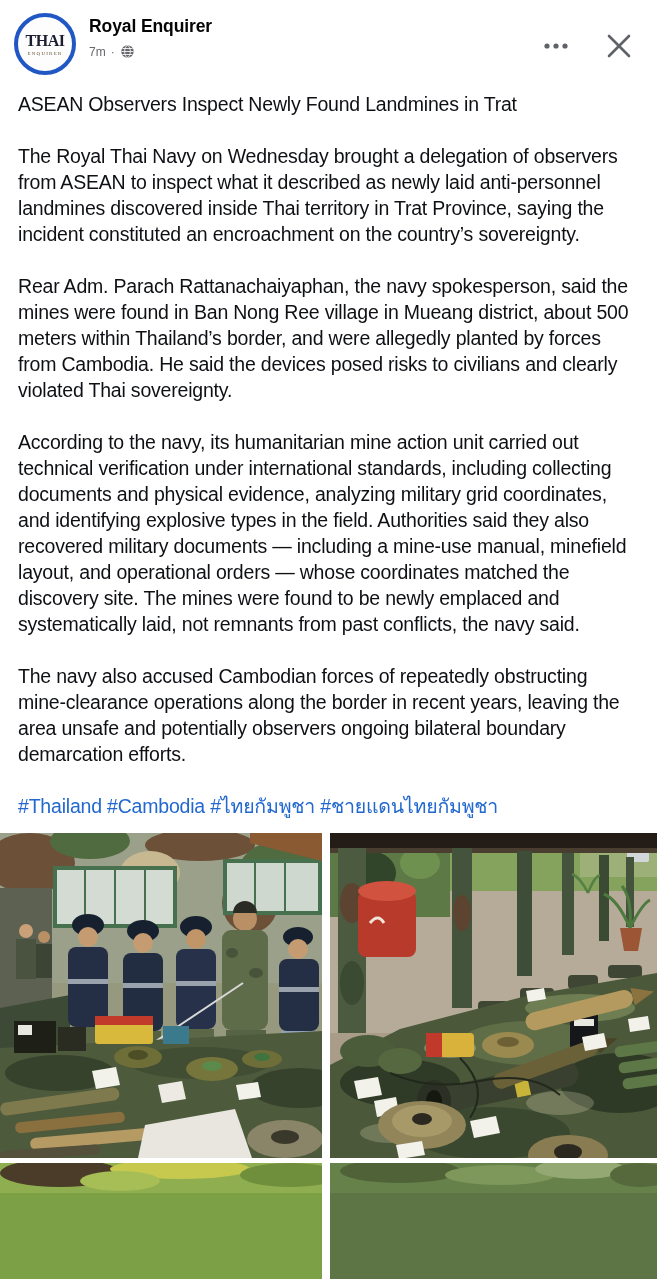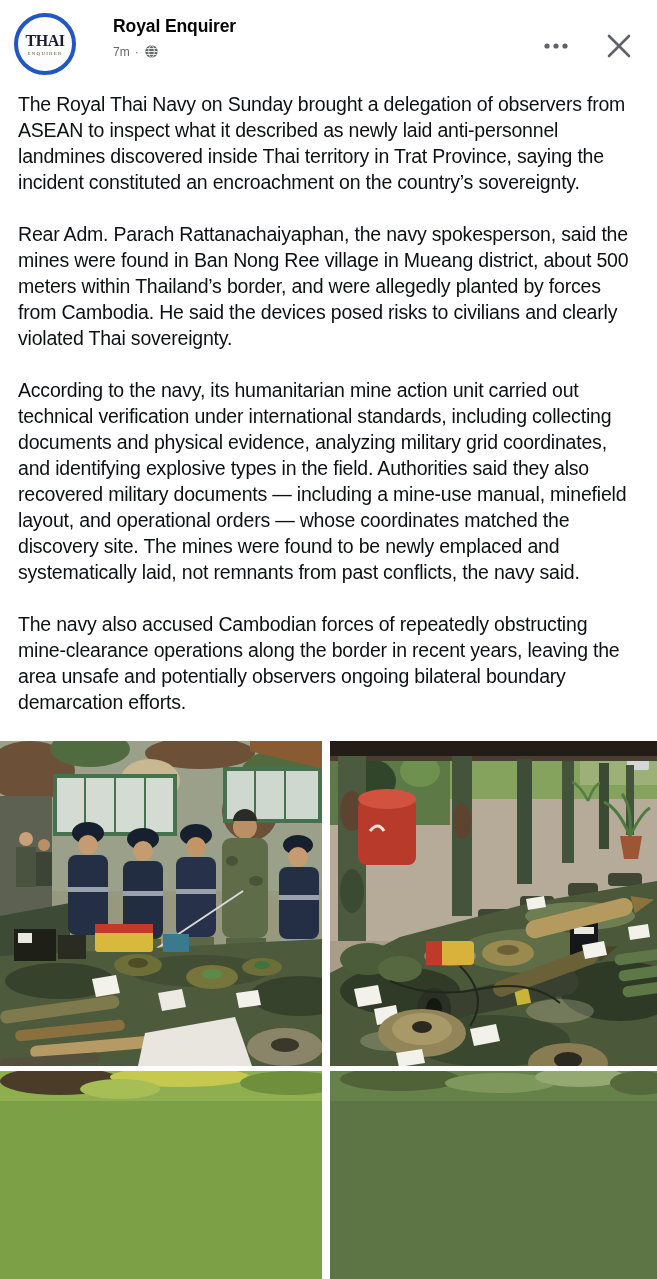--- a/index.html
+++ b/index.html
@@ -3,21 +3,21 @@
 <meta charset="utf-8">
 <style>
   * { margin:0; padding:0; box-sizing:border-box; }
   html,body { background:#fff; }
   body {
     width:657px; height:1279px; overflow:hidden; position:relative;
     font-family:"Liberation Sans","DejaVu Sans",sans-serif;
     color:#0e1014;
   }
   
-  .post-header { display:flex; align-items:flex-start; padding:13px 18px 16px 14px;gap:24px; }
+  .post-header { display:flex; align-items:flex-start; padding:13px 18px 16px 14px; }
   .avatar {
     width:62px; height:62px; border-radius:50%;
     border:4px solid #2157c4; background:#fdfdfd;
     display:flex; flex-direction:column; align-items:center; justify-content:center;
     flex:0 0 auto; cursor:pointer;
   }
   .avatar .logo-main {
     font-family:"Liberation Serif","DejaVu Serif",serif;
     font-size:16px; font-weight:700; color:#1b1e30; letter-spacing:-0.5px; line-height:1;
   }
@@ -89,24 +89,31 @@
               <path d="M4 4 L24 24"></path>
               <path d="M24 4 L4 24"></path>
             </g>
           </svg>
       </span>
     </button>
   </div>
 </div>
 
 <div class="article">
-  <div class="block">The Royal Thai Navy on Sunday brought a delegation of observers from ASEAN to inspect what it described as newly laid anti-personnel landmines discovered inside Thai territory in Trat Province, saying the incident constituted an encroachment on the country’s sovereignty.</div>
+  <div class="block">ASEAN Observers Inspect Newly Found Landmines in Trat</div>
+  <div class="block">The Royal Thai Navy on Wednesday brought a delegation of observers from ASEAN to inspect what it described as newly laid anti-personnel landmines discovered inside Thai territory in Trat Province, saying the incident constituted an encroachment on the country’s sovereignty.</div>
   <div class="block">Rear Adm. Parach Rattanachaiyaphan, the navy spokesperson, said the mines were found in Ban Nong Ree village in Mueang district, about 500 meters within Thailand’s border, and were allegedly planted by forces from Cambodia. He said the devices posed risks to civilians and clearly violated Thai sovereignty.</div>
   <div class="block">According to the navy, its humanitarian mine action unit carried out technical verification under international standards, including collecting documents and physical evidence, analyzing military grid coordinates, and identifying explosive types in the field. Authorities said they also recovered military documents — including a mine-use manual, minefield layout, and operational orders — whose coordinates matched the discovery site. The mines were found to be newly emplaced and systematically laid, not remnants from past conflicts, the navy said.</div>
   <div class="block">The navy also accused Cambodian forces of repeatedly obstructing mine-clearance operations along the border in recent years, leaving the area unsafe and potentially observers ongoing bilateral boundary demarcation efforts.</div>
+  <div class="hashtags">
+    <a>#Thailand</a> 
+    <a>#Cambodia</a> 
+    <a>#ไทยกัมพูชา</a> 
+    <a>#ชายแดนไทยกัมพูชา</a>
+  </div>
 </div>
 
 <div class="photo-grid">
 
   <div class="photo-cell" aria-label="Navy officers and observers in caps and vests inspect landmines displayed on a camouflage-covered table">
     <svg viewBox="0 0 322 325" preserveAspectRatio="none">
       <rect width="322" height="325" fill="#97997f"></rect>
 
       <rect x="0" y="0" width="322" height="150" fill="#9aa089"></rect>
       <ellipse cx="30" cy="30" rx="45" ry="30" fill="#6d5038"></ellipse>

